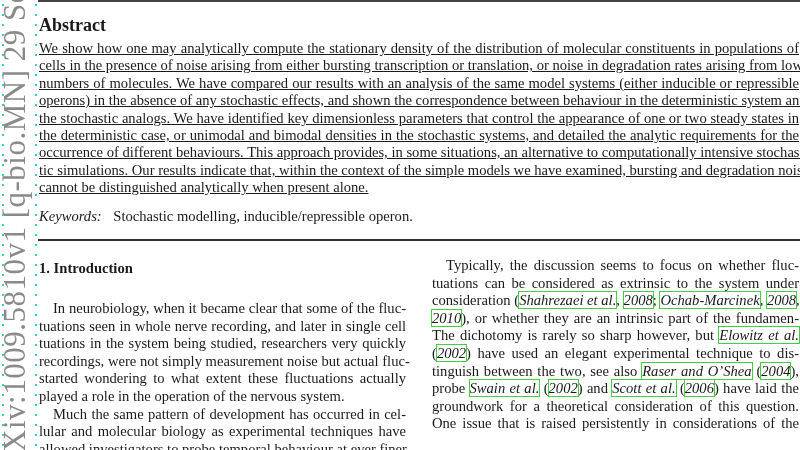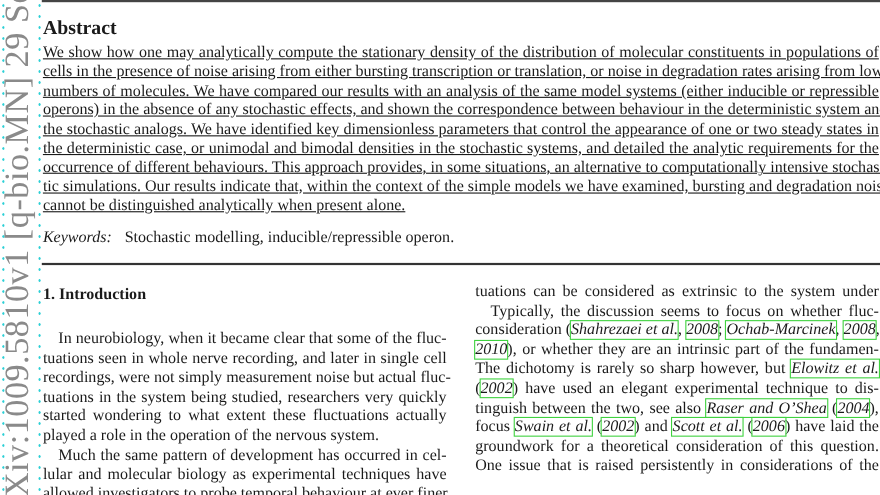--- a/index.html
+++ b/index.html
@@ -61,33 +61,33 @@
   <span>Stochastic modelling, inducible/repressible operon.</span>
 </div>
 
 <div class="rule-mid"></div>
 
 <div class="sec-title">1.  Introduction</div>
 
 <div class="col-left">
   <span class="ln indent">In neurobiology, when it became clear that some of the fluc-</span>
   <span class="ln">tuations seen in whole nerve recording, and later in single cell</span>
+  <span class="ln">tuations in the system being studied, researchers very quickly</span>
   <span class="ln">recordings, were not simply measurement noise but actual fluc-</span>
-  <span class="ln">tuations in the system being studied, researchers very quickly</span>
   <span class="ln">started wondering to what extent these fluctuations actually</span>
   <span class="ln last">played a role in the operation of the nervous system.</span>
   <span class="ln indent">Much the same pattern of development has occurred in cel-</span>
   <span class="ln">lular and molecular biology as experimental techniques have</span>
   <span class="ln">allowed investigators to probe temporal behaviour at ever finer</span>
 </div>
 
 <div class="col-right">
+  <span class="ln indent">Typically, the discussion seems to focus on whether fluc-</span>
   <span class="ln">tuations can be considered as extrinsic to the system under</span>
-  <span class="ln indent">Typically, the discussion seems to focus on whether fluc-</span>
   <span class="ln"><span>consideration (</span><a class="cite">Shahrezaei et al.</a><span>, </span><a class="cite">2008</a><span>; </span><a class="cite">Ochab-Marcinek</a><span>, </span><a class="cite">2008</a><span>,</span></span>
   <span class="ln"><a class="cite">2010</a><span>), or whether they are an intrinsic part of the fundamen-</span></span>
   <span class="ln"><span>The dichotomy is rarely so sharp however, but </span><a class="cite">Elowitz et al.</a></span>
   <span class="ln"><span>(</span><a class="cite">2002</a><span>) have used an elegant experimental technique to dis-</span></span>
   <span class="ln"><span>tinguish between the two, see also </span><a class="cite">Raser and O’Shea</a><span> (</span><a class="cite">2004</a><span>),</span></span>
-  <span class="ln"><span>focus </span><a class="cite">Swain et al.</a><span> (</span><a class="cite">2002</a><span>) and </span><a class="cite">Scott et al.</a><span> (</span><a class="cite">2006</a><span>) have laid the</span></span>
+  <span class="ln"><span>probe </span><a class="cite">Swain et al.</a><span> (</span><a class="cite">2002</a><span>) and </span><a class="cite">Scott et al.</a><span> (</span><a class="cite">2006</a><span>) have laid the</span></span>
   <span class="ln">groundwork for a theoretical consideration of this question.</span>
   <span class="ln">One issue that is raised persistently in considerations of the</span>
 </div>
 
 </body></html>

